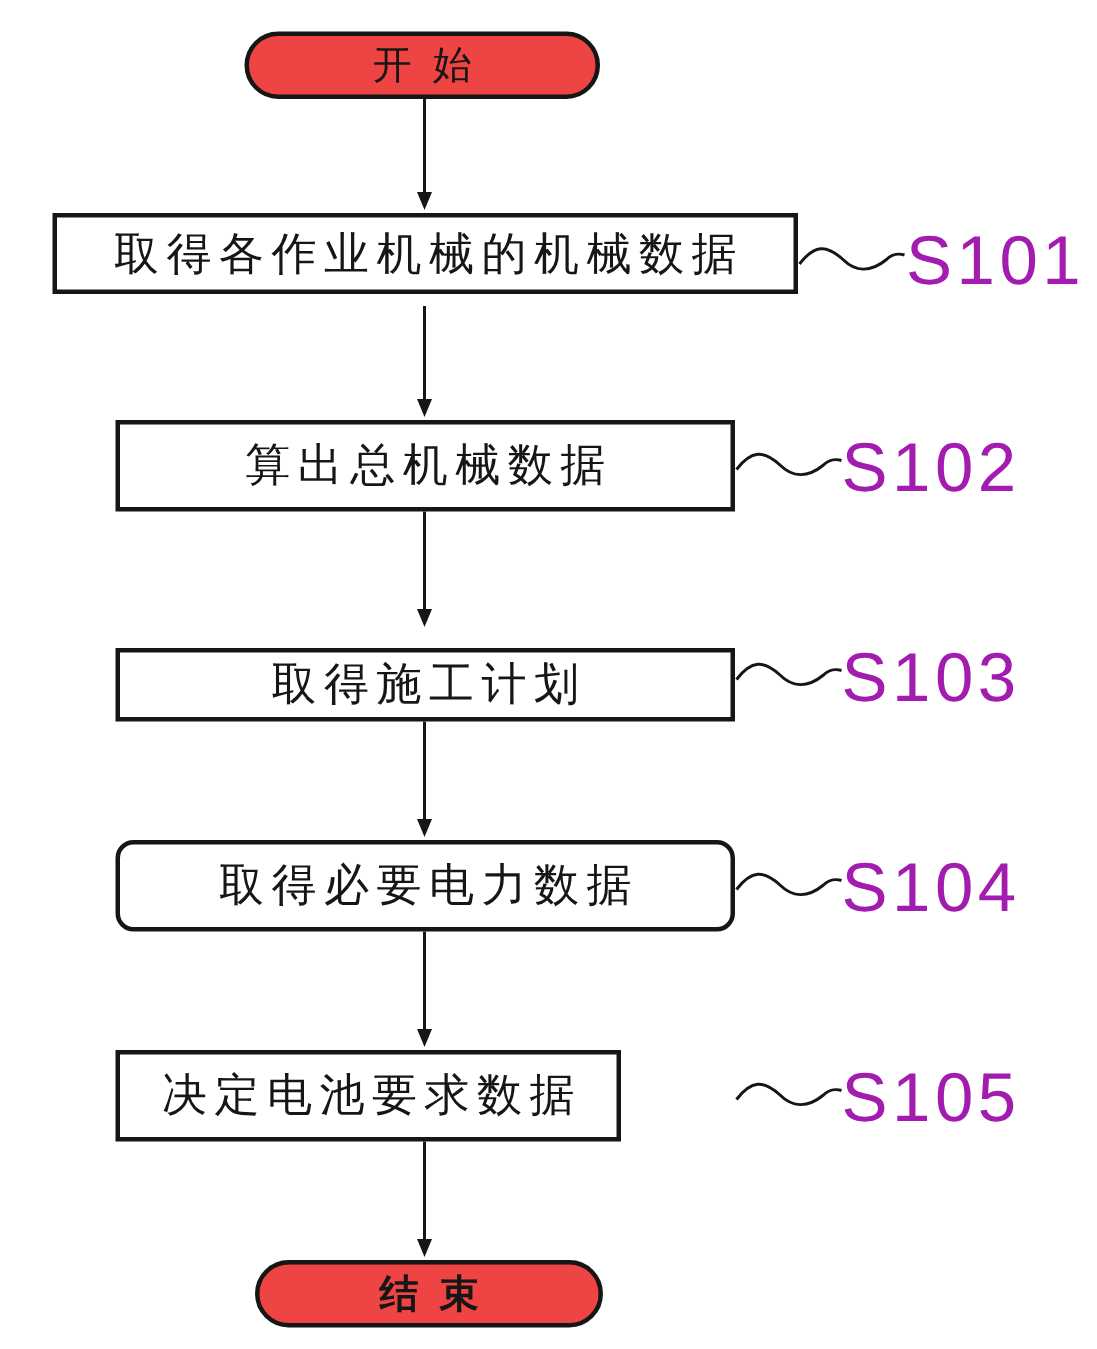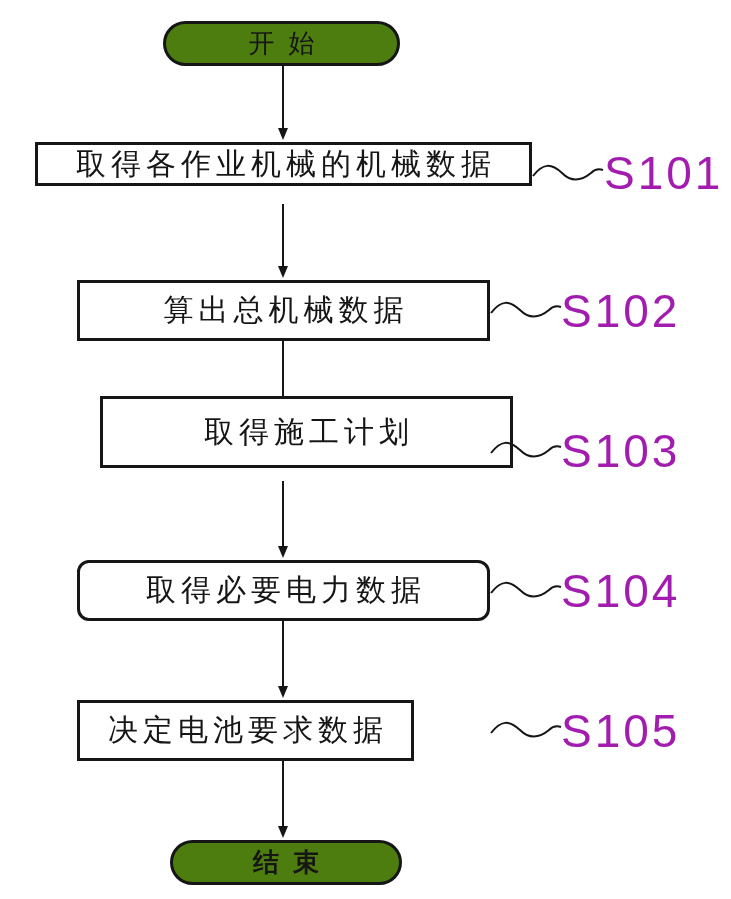--- a/index.html
+++ b/index.html
@@ -3,37 +3,37 @@
 <meta charset="utf-8">
 <style>
   html, body { margin:0; padding:0; background:#ffffff; }
   .canvas {
     position:relative; width:731px; height:899px; background:#ffffff;
     font-family:"DejaVu Sans", sans-serif; color:#161616; overflow:hidden;
   }
   
   .terminator {
     position:absolute; box-sizing:border-box;
-    border:3px solid #161616; border-radius:23px; background:#4d7c0f;
+    border:3px solid #161616; border-radius:23px; background:#ef4444;
     display:flex; align-items:center; justify-content:center;
     font-size:26px; letter-spacing:14px; text-indent:14px; font-weight:500;
   }
   .term-start { left:163px; top:21px;  width:237px; height:45px; }
   .term-end   { left:170px; top:840px; width:232px; height:45px;font-weight:bold; }
 
   
   .pbox {
     position:absolute; box-sizing:border-box;
     border:3px solid #161616; background:#ffffff;
     display:flex; align-items:center; justify-content:center;
     font-size:30px; letter-spacing:5px; text-indent:5px; font-weight:500;
   }
-  .pbox-1 { left:35px; top:142px; width:497px; height:44px; }
+  .pbox-1 { left:35px; top:142px; width:497px; height:54px; }
   .pbox-2 { left:77px; top:280px; width:413px; height:61px; }
-  .pbox-3 { left:77px; top:396px; width:413px; height:72px;margin-left:23px; }
+  .pbox-3 { left:77px; top:432px; width:413px; height:49px; }
   .pbox-4 { left:77px; top:560px; width:413px; height:61px;border-radius:12px; }
   .pbox-5 { left:77px; top:700px; width:337px; height:61px; }
 
   
   .arrow { position:absolute; left:282px; width:2px; background:#161616; }
   .arrow::after {
     content:""; position:absolute; left:-4px; bottom:-12px;
     border-left:5px solid transparent; border-right:5px solid transparent;
     border-top:12px solid #161616;
   }

